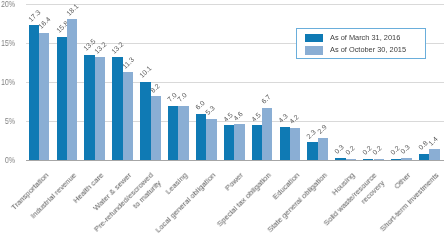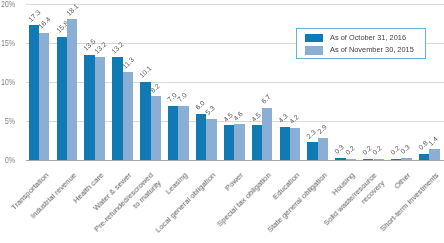--- a/index.html
+++ b/index.html
@@ -146,20 +146,20 @@
     <div class="bar s0" style="left:418.8px;width:10.4px;height:6.2px;bottom:82.7px;"></div>
     <div class="vlabel" style="left:421.7px;top:144.4px;">0.8</div>
     <div class="bar s1" style="left:429.2px;width:10.4px;height:10.9px;bottom:82.7px;"></div>
     <div class="vlabel" style="left:432.1px;top:139.7px;">1.4</div>
     <div class="xlabel" style="right:10.9px;top:169.9px;">
       <div>Short-term investments</div>
     </div>
     <div id="legend" style="left:296.2px;top:27.6px;width:128.3px;height:29.2px;">
       <div class="legrow" style="left:7.5px;top:5.5px;">
     <span class="swatch" style="background:#0f7ab4"></span>
-    <span class="legtext">As of October 31, 2016</span>
+    <span class="legtext">As of March 31, 2016</span>
       </div>
       <div class="legrow" style="left:7.5px;top:17.6px;">
     <span class="swatch" style="background:#8aaed4"></span>
-    <span class="legtext">As of November 30, 2015</span>
+    <span class="legtext">As of October 30, 2015</span>
       </div>
     </div>
   </div>
 
 </body></html>

